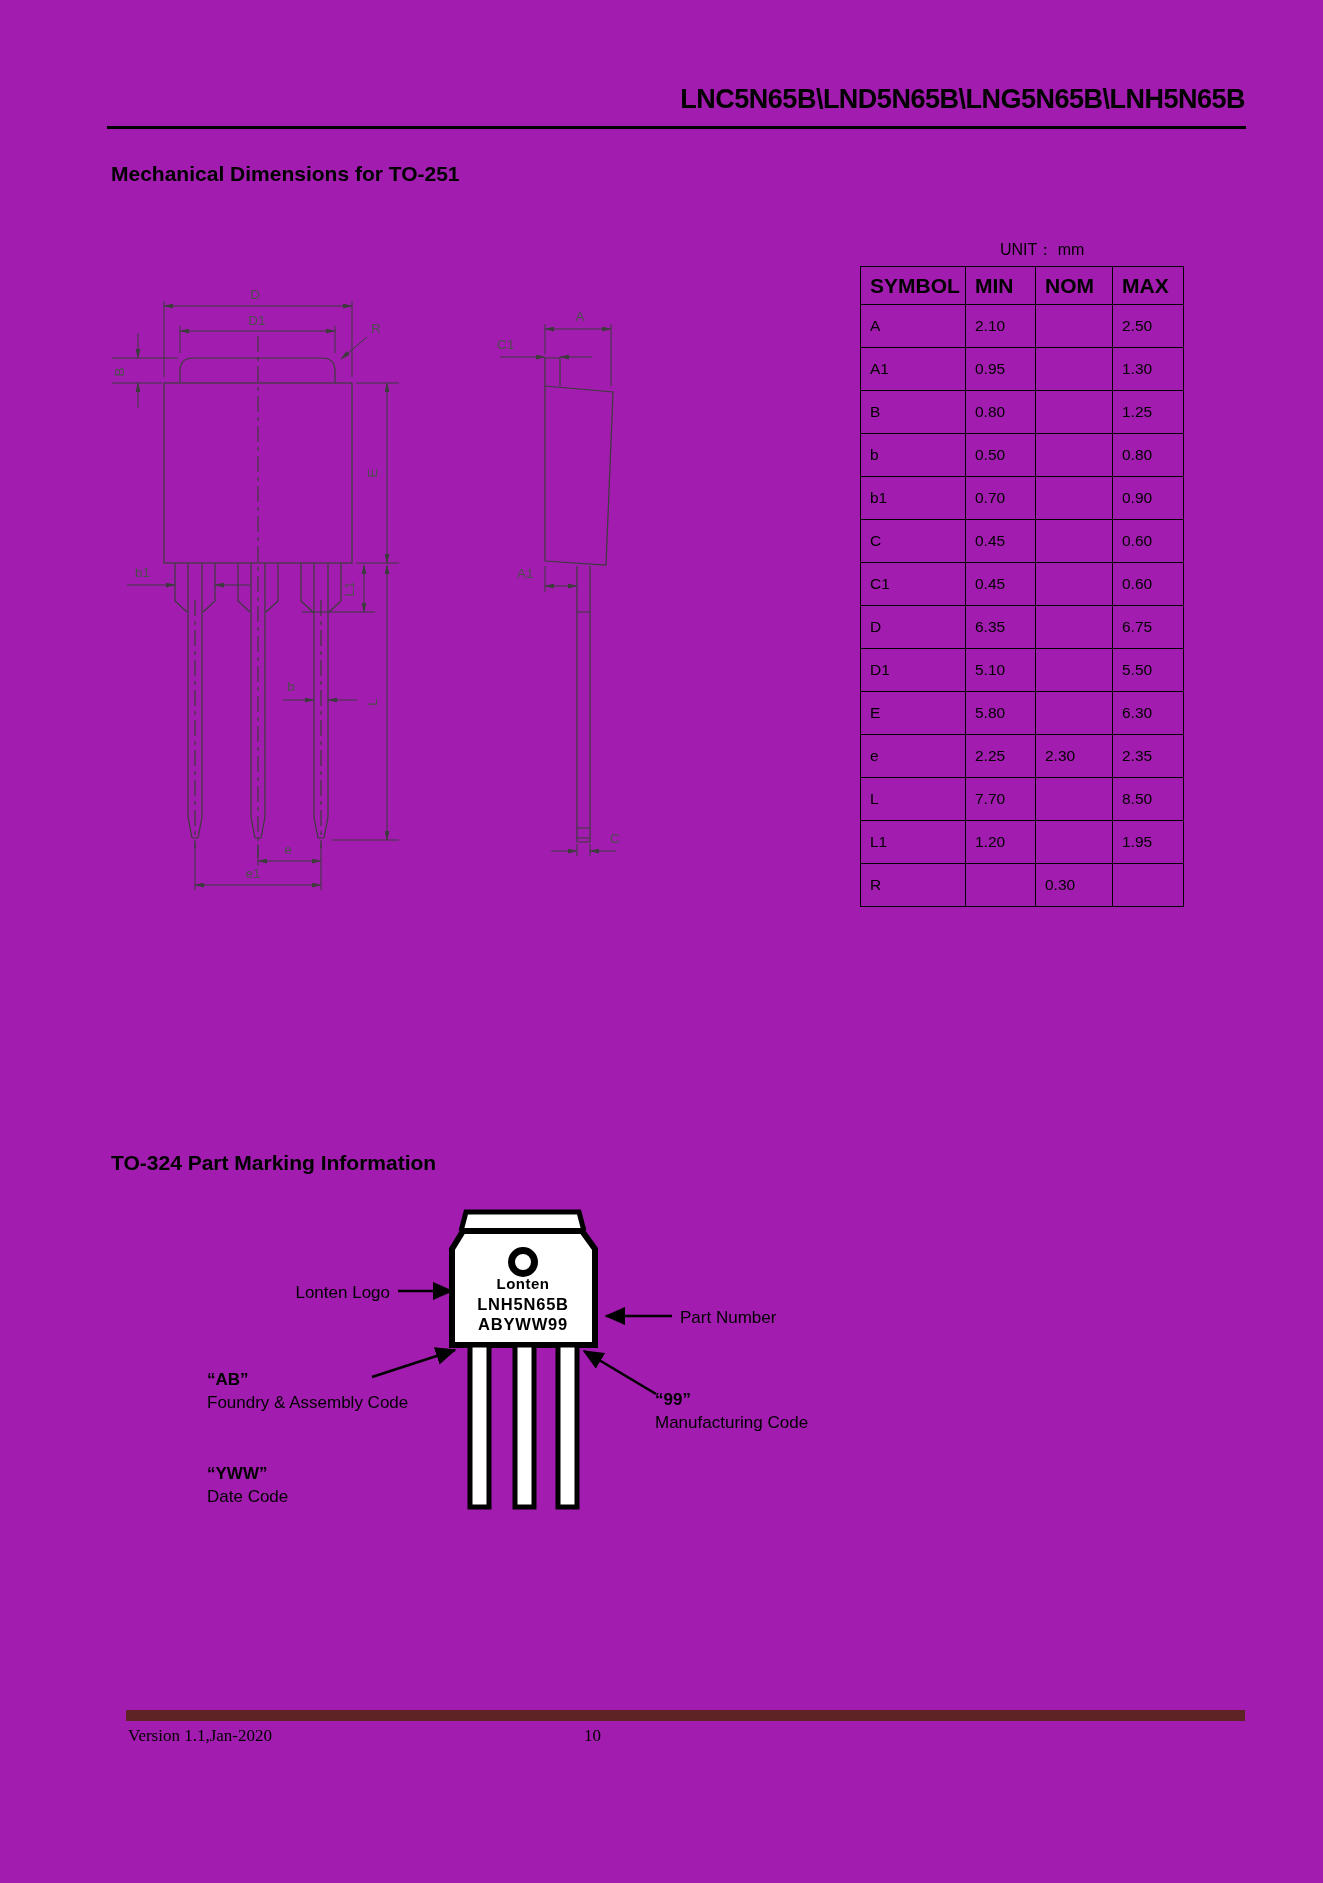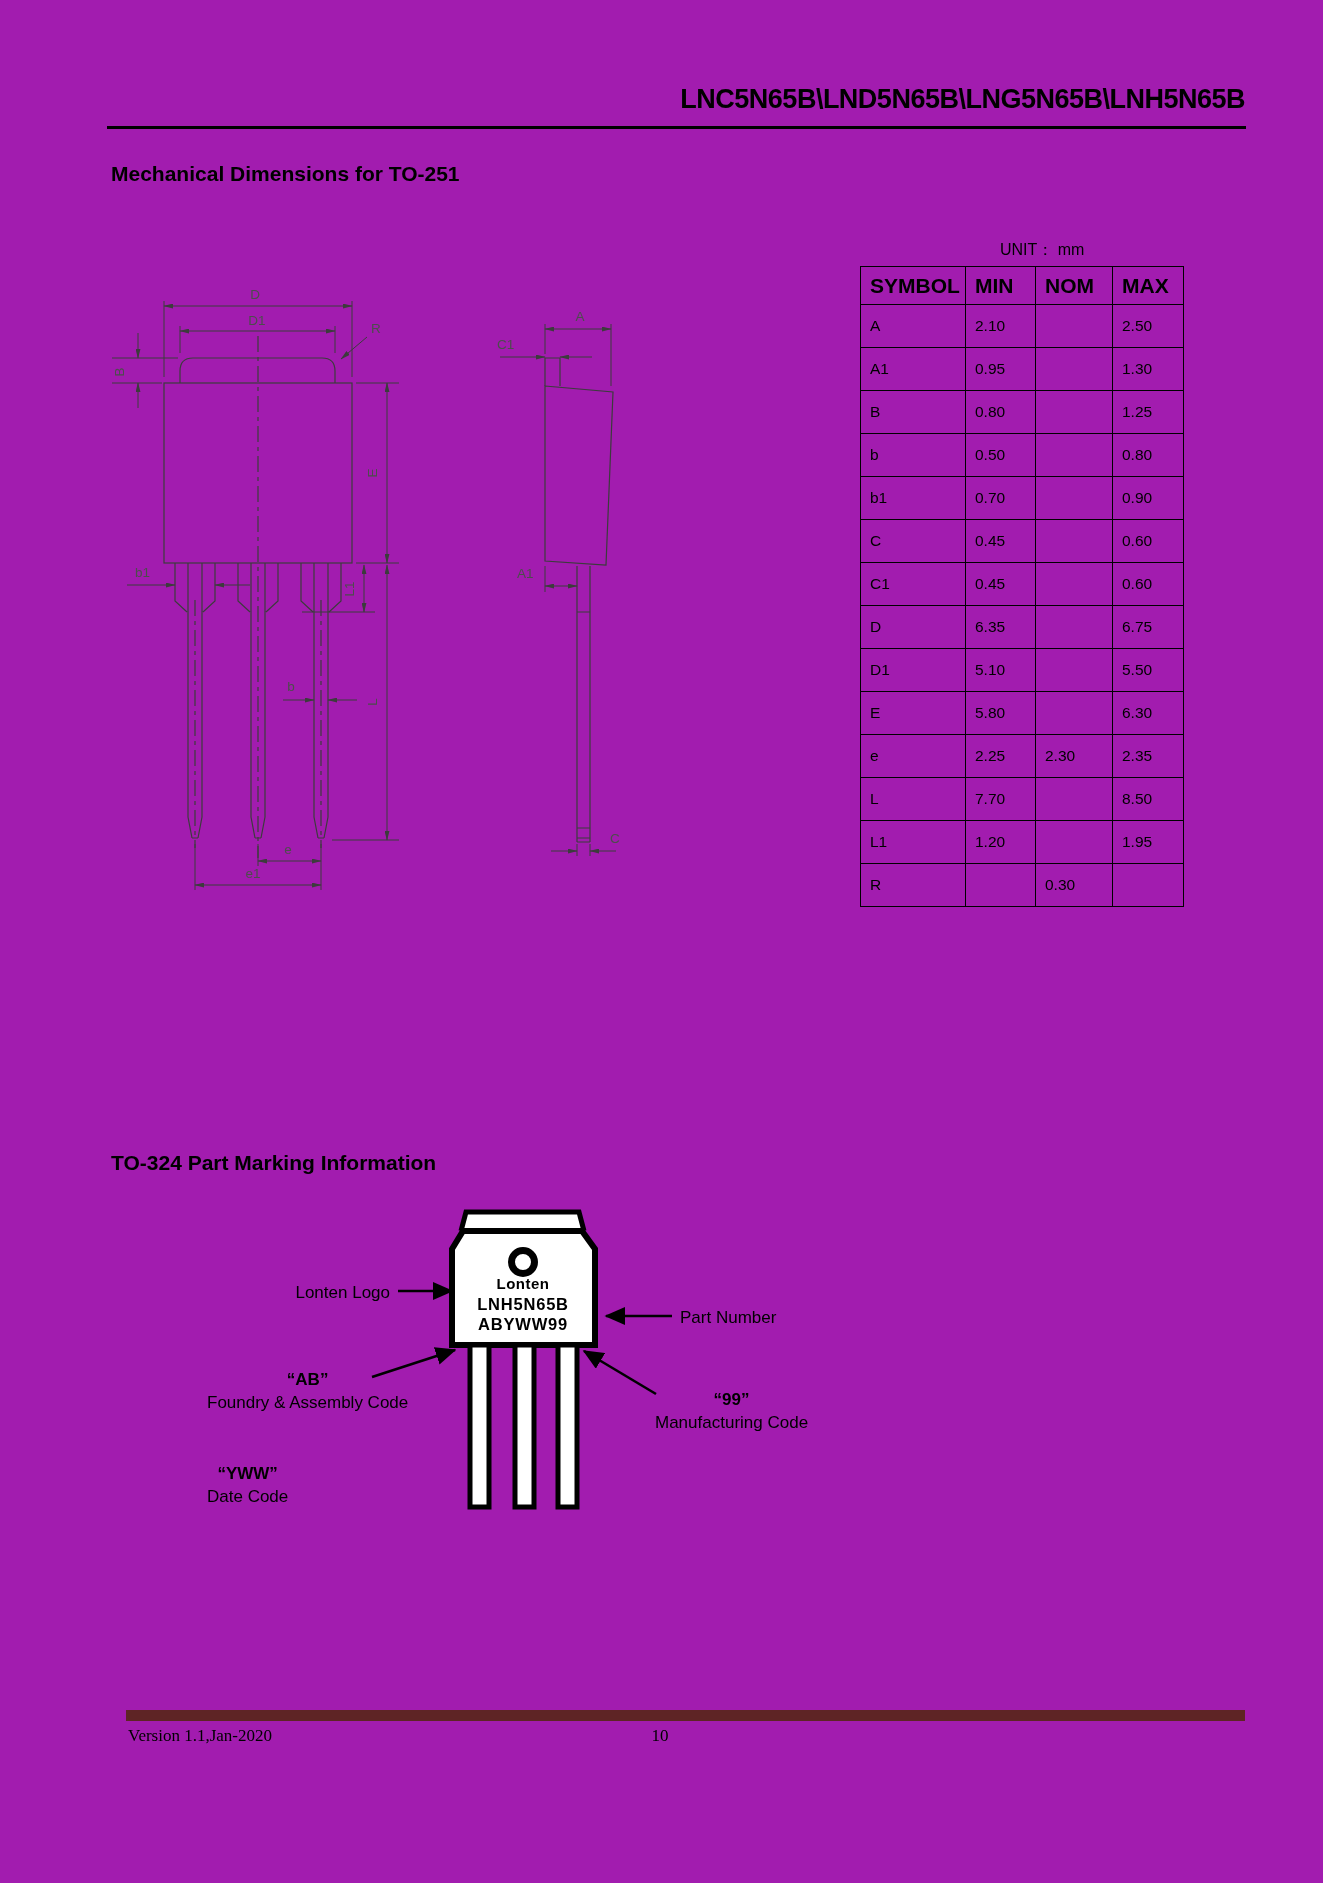--- a/index.html
+++ b/index.html
@@ -11,30 +11,30 @@
   .section-title{left:111px;font-size:21px;font-weight:bold;}
   #unit-label{top:240px;left:1000px;width:168px;text-align:left;font-size:16px;}
   #dim-table{top:266px;left:860px;border-collapse:collapse;table-layout:fixed;}
   #dim-table th,#dim-table td{border:1.5px solid #000;text-align:left;padding:0 0 0 9px;
         font-size:15.5px;vertical-align:middle;}
   #dim-table th{height:37px;font-weight:bold;font-size:21px;}
   #dim-table td{height:42px;font-weight:normal;}
   #drawing-svg{top:0;left:0;}
   .dim{font-size:13.5px;fill:#4d4d4d;font-family:"Liberation Sans",sans-serif;}
   .callout{font-size:17px;line-height:23px;}
-  .callout .q{font-weight:bold;text-align:center;}
+  .callout .q{font-weight:bold;}
   #lonten-logo-label{top:1281px;left:230px;width:160px;text-align:right;}
   #part-number-label{top:1306px;left:680px;}
   #foundry-label{top:1368px;left:207px;}
   #mfg-label{top:1388px;left:655px;}
   #date-label{top:1462px;left:207px;}
   #footer-bar{top:1710px;left:126px;width:1119px;height:11px;}
   .footer-text{top:1726px;font-family:"Liberation Serif",serif;font-size:17px;}
   #footer-version{left:128px;}
-  #footer-page{left:600px;width:120px;text-align:center;}
+  #footer-page{left:584px;width:120px;}
 </style>
 </head>
 <body>
 
 <div id="page">
 
   <div id="doc-header" class="abs">LNC5N65B\LND5N65B\LNG5N65B\LNH5N65B</div>
   <div id="header-rule" class="abs"></div>
 
   <div class="abs section-title" style="top:162px">Mechanical Dimensions for TO-251</div>

